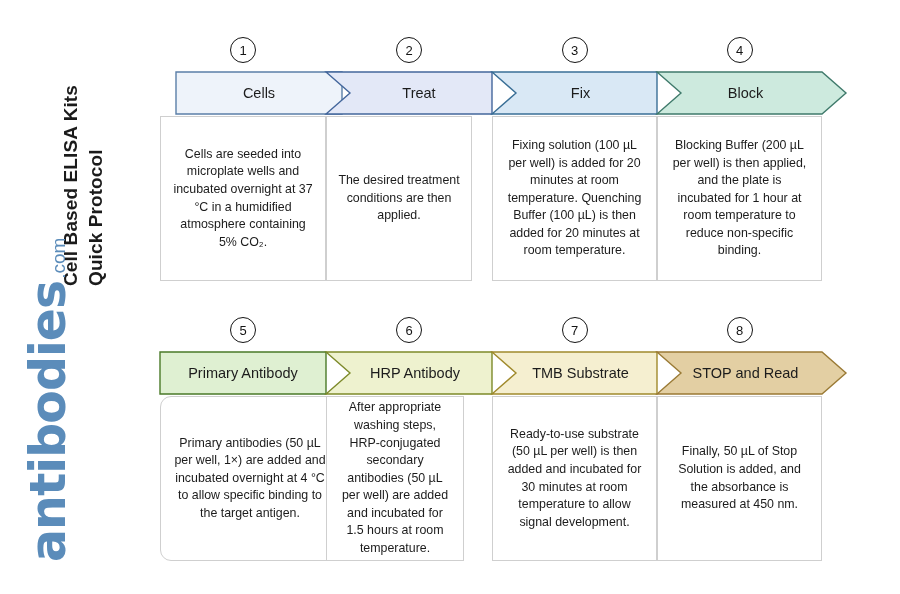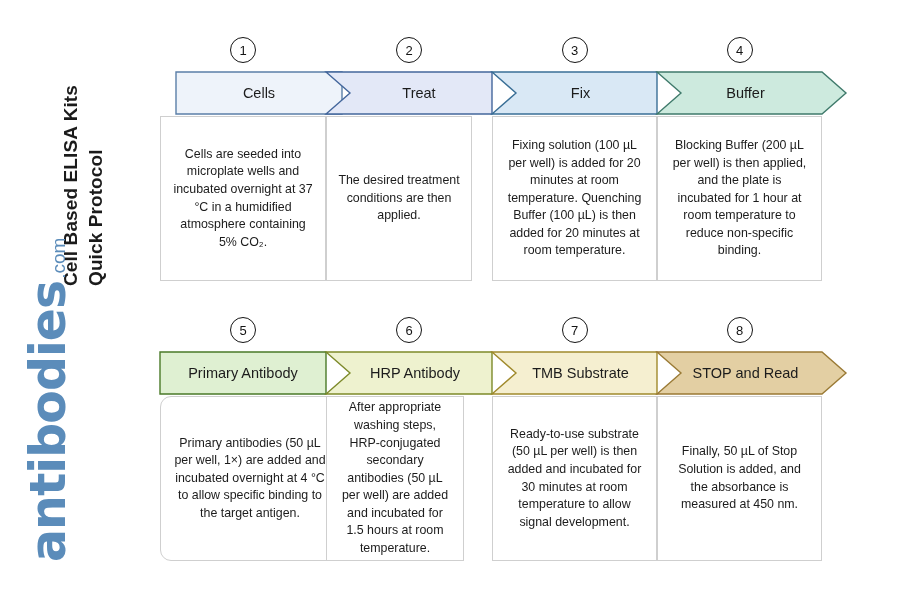--- a/index.html
+++ b/index.html
@@ -148,21 +148,21 @@
         <div class="bodycell" style="left: 332px; width: 165px;">
           <p>Fixing solution (100 µL per well) is added for 20 minutes at room temperature. Quenching Buffer (100 µL) is then added for 20 minutes at room temperature.</p>
         </div>
         <div class="badge" style="left: 566.5px;">
           <span>4</span>
         </div>
         <div class="chev" style="left: 497px; width: 165px;">
           <svg width="193" height="46">
             <polygon points="0,0 165,0 189,21 165,42 0,42 24,21" fill="#cdeade" stroke="#3f7a6b" stroke-width="1.4" stroke-linejoin="miter"></polygon>
           </svg>
-          <span class="label" style="margin-left: 12px;">Buffer</span>
+          <span class="label" style="margin-left: 12px;">Block</span>
         </div>
         <div class="bodycell" style="left: 497px; width: 165px;">
           <p>Blocking Buffer (200 µL per well) is then applied, and the plate is incubated for 1 hour at room temperature to reduce non-specific binding.</p>
         </div>
       </div>
   </div>
 
   <div class="row" id="row-2">
     <div class="steps" id="steps-row-2">
         <div class="badge" style="left: 70px;">

